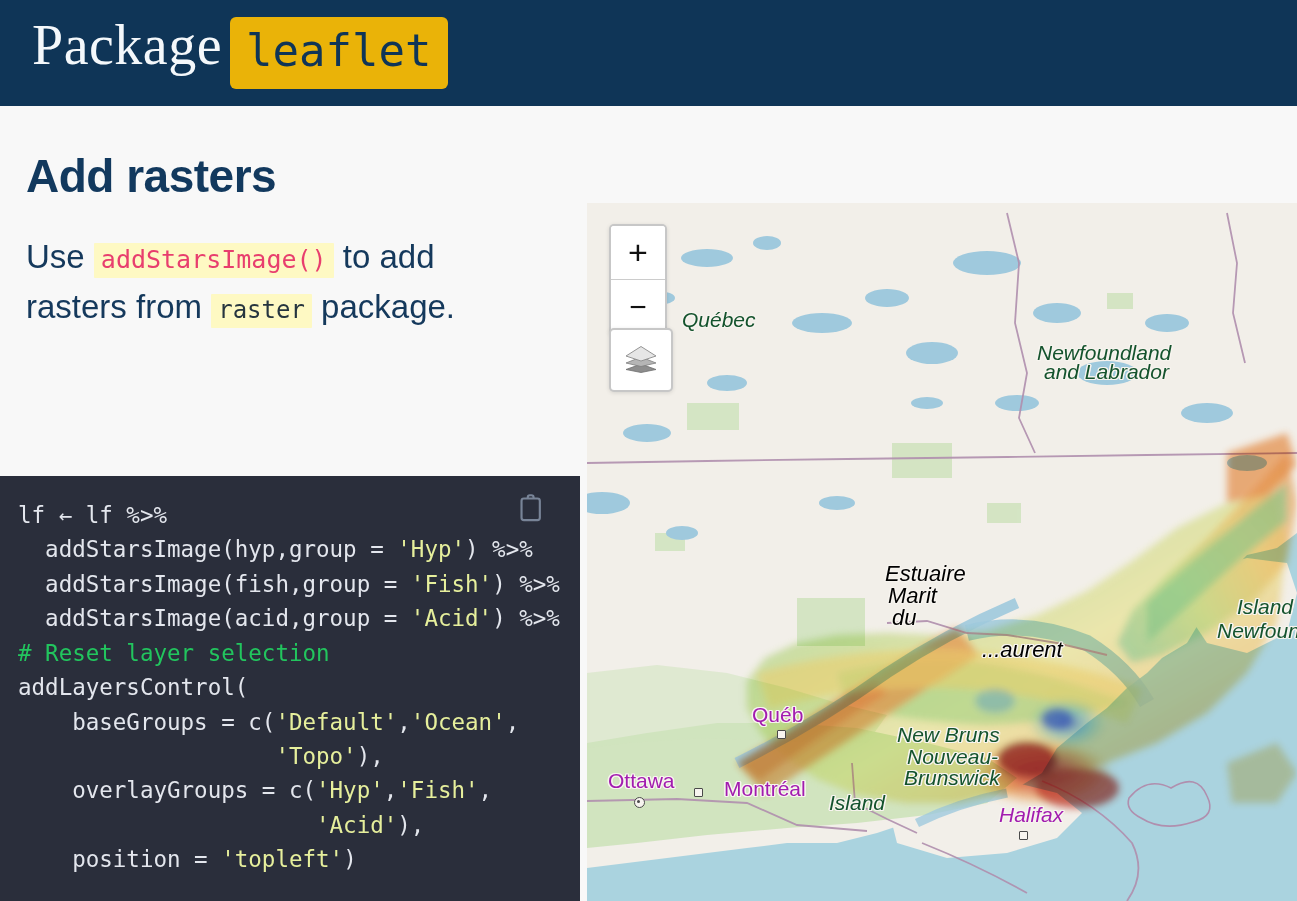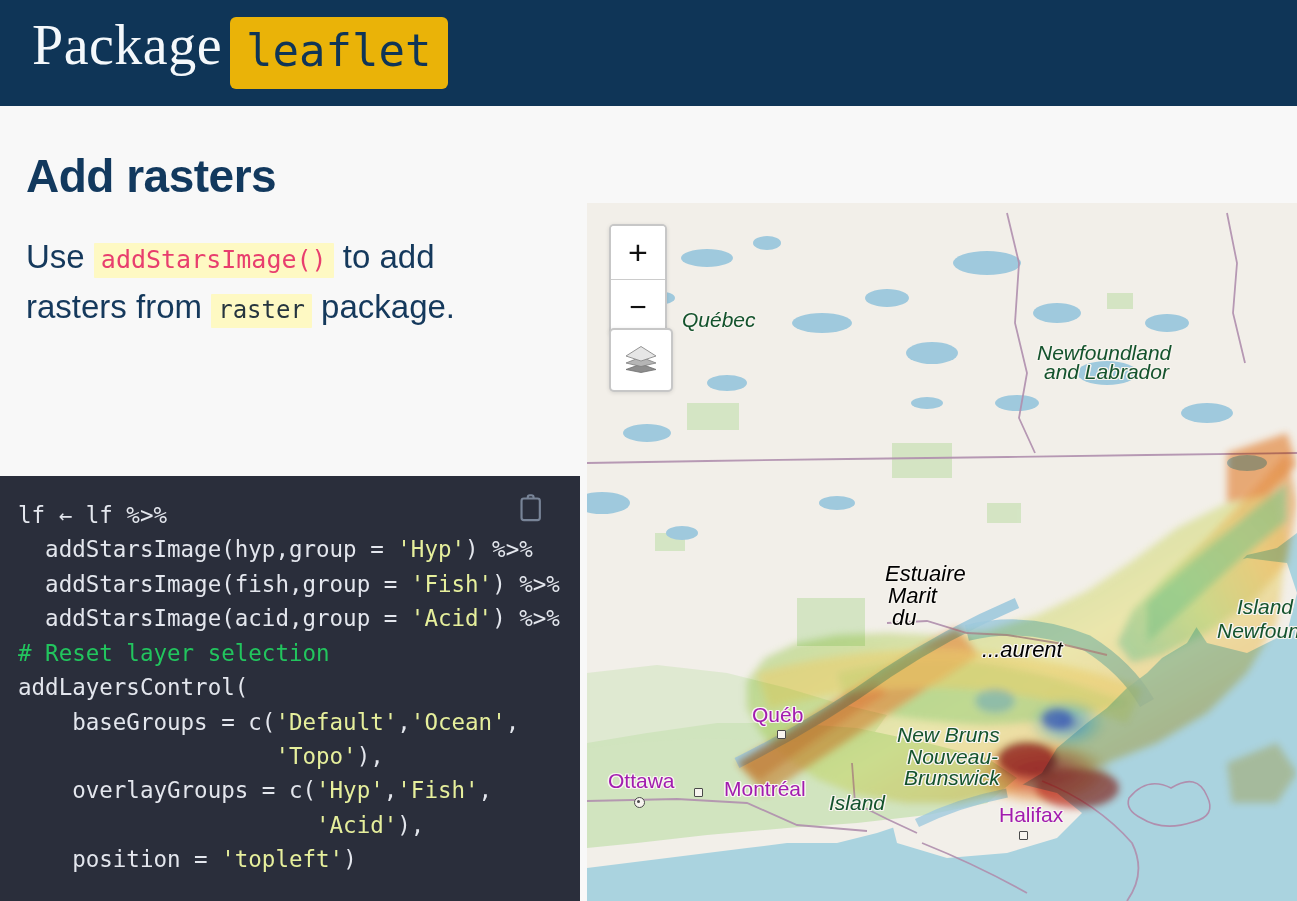--- a/index.html
+++ b/index.html
@@ -347,21 +347,21 @@
       <span class="maplabel water-lbl" style="left:301px;top:380px;">Marit</span>
       <span class="maplabel water-lbl" style="left:305px;top:402px;text-align:center;">du</span>
       <span class="maplabel water-lbl" style="left:395px;top:434px;">...aurent</span>
       <span class="maplabel city" style="left:165px;top:500px;">Québ</span>
       <span class="maplabel city" style="left:21px;top:566px;">Ottawa</span>
       <span class="maplabel city" style="left:120px;top:574px;margin-left:17px;">Montréal</span>
       <span class="maplabel region" style="left:242px;top:588px;">Island</span>
       <span class="maplabel region" style="left:310px;top:520px;">New Bruns</span>
       <span class="maplabel region" style="left:320px;top:542px;">Nouveau-</span>
       <span class="maplabel region" style="left:317px;top:563px;">Brunswick</span>
-      <span class="maplabel city" style="left:412px;top:600px;">Halifax</span>
+      <span class="maplabel city" style="left:412px;top:600px;font-style:italic;">Halifax</span>
 
       <span class="city-dot" style="left:190px;top:527px;"></span>
       <span class="city-dot cap" style="left:47px;top:594px;"></span>
       <span class="city-dot" style="left:107px;top:585px;"></span>
       <span class="city-dot" style="left:432px;top:628px;"></span>
     </div>
 
     <div class="ctrl zoom-ctrl">
       <span class="zoom-btn plus">+</span>
       <span class="zoom-btn minus">−</span>

